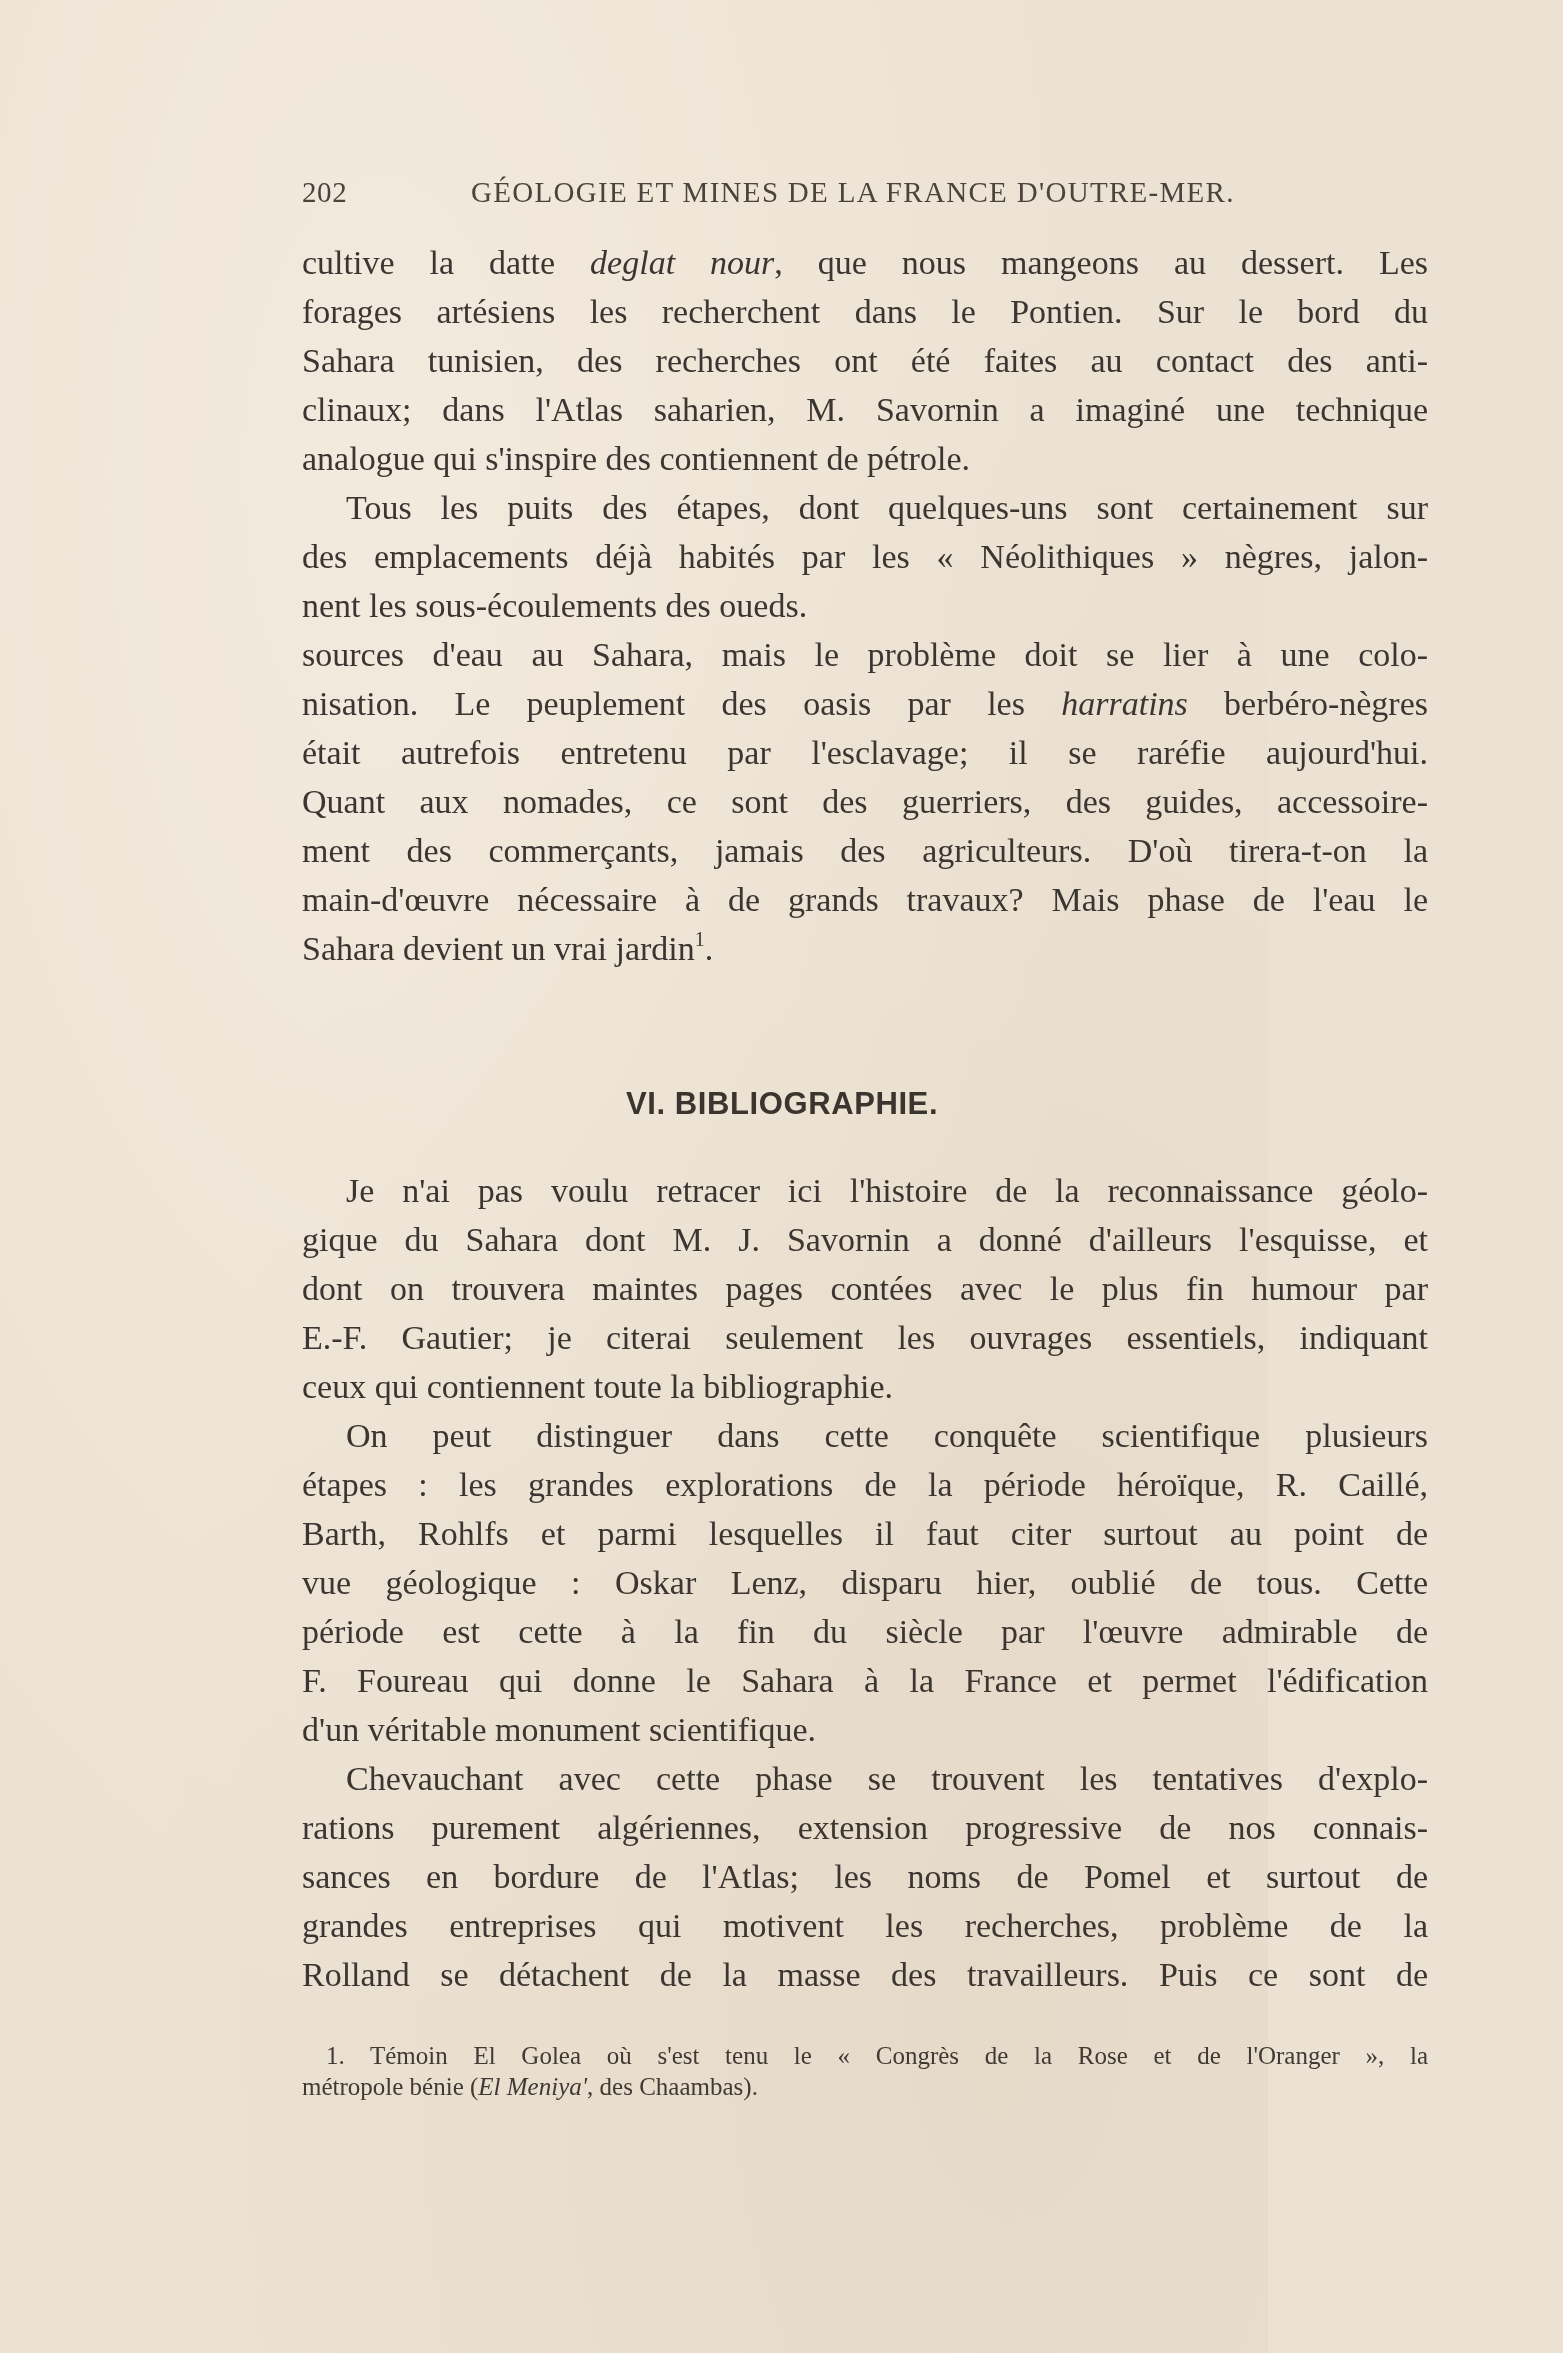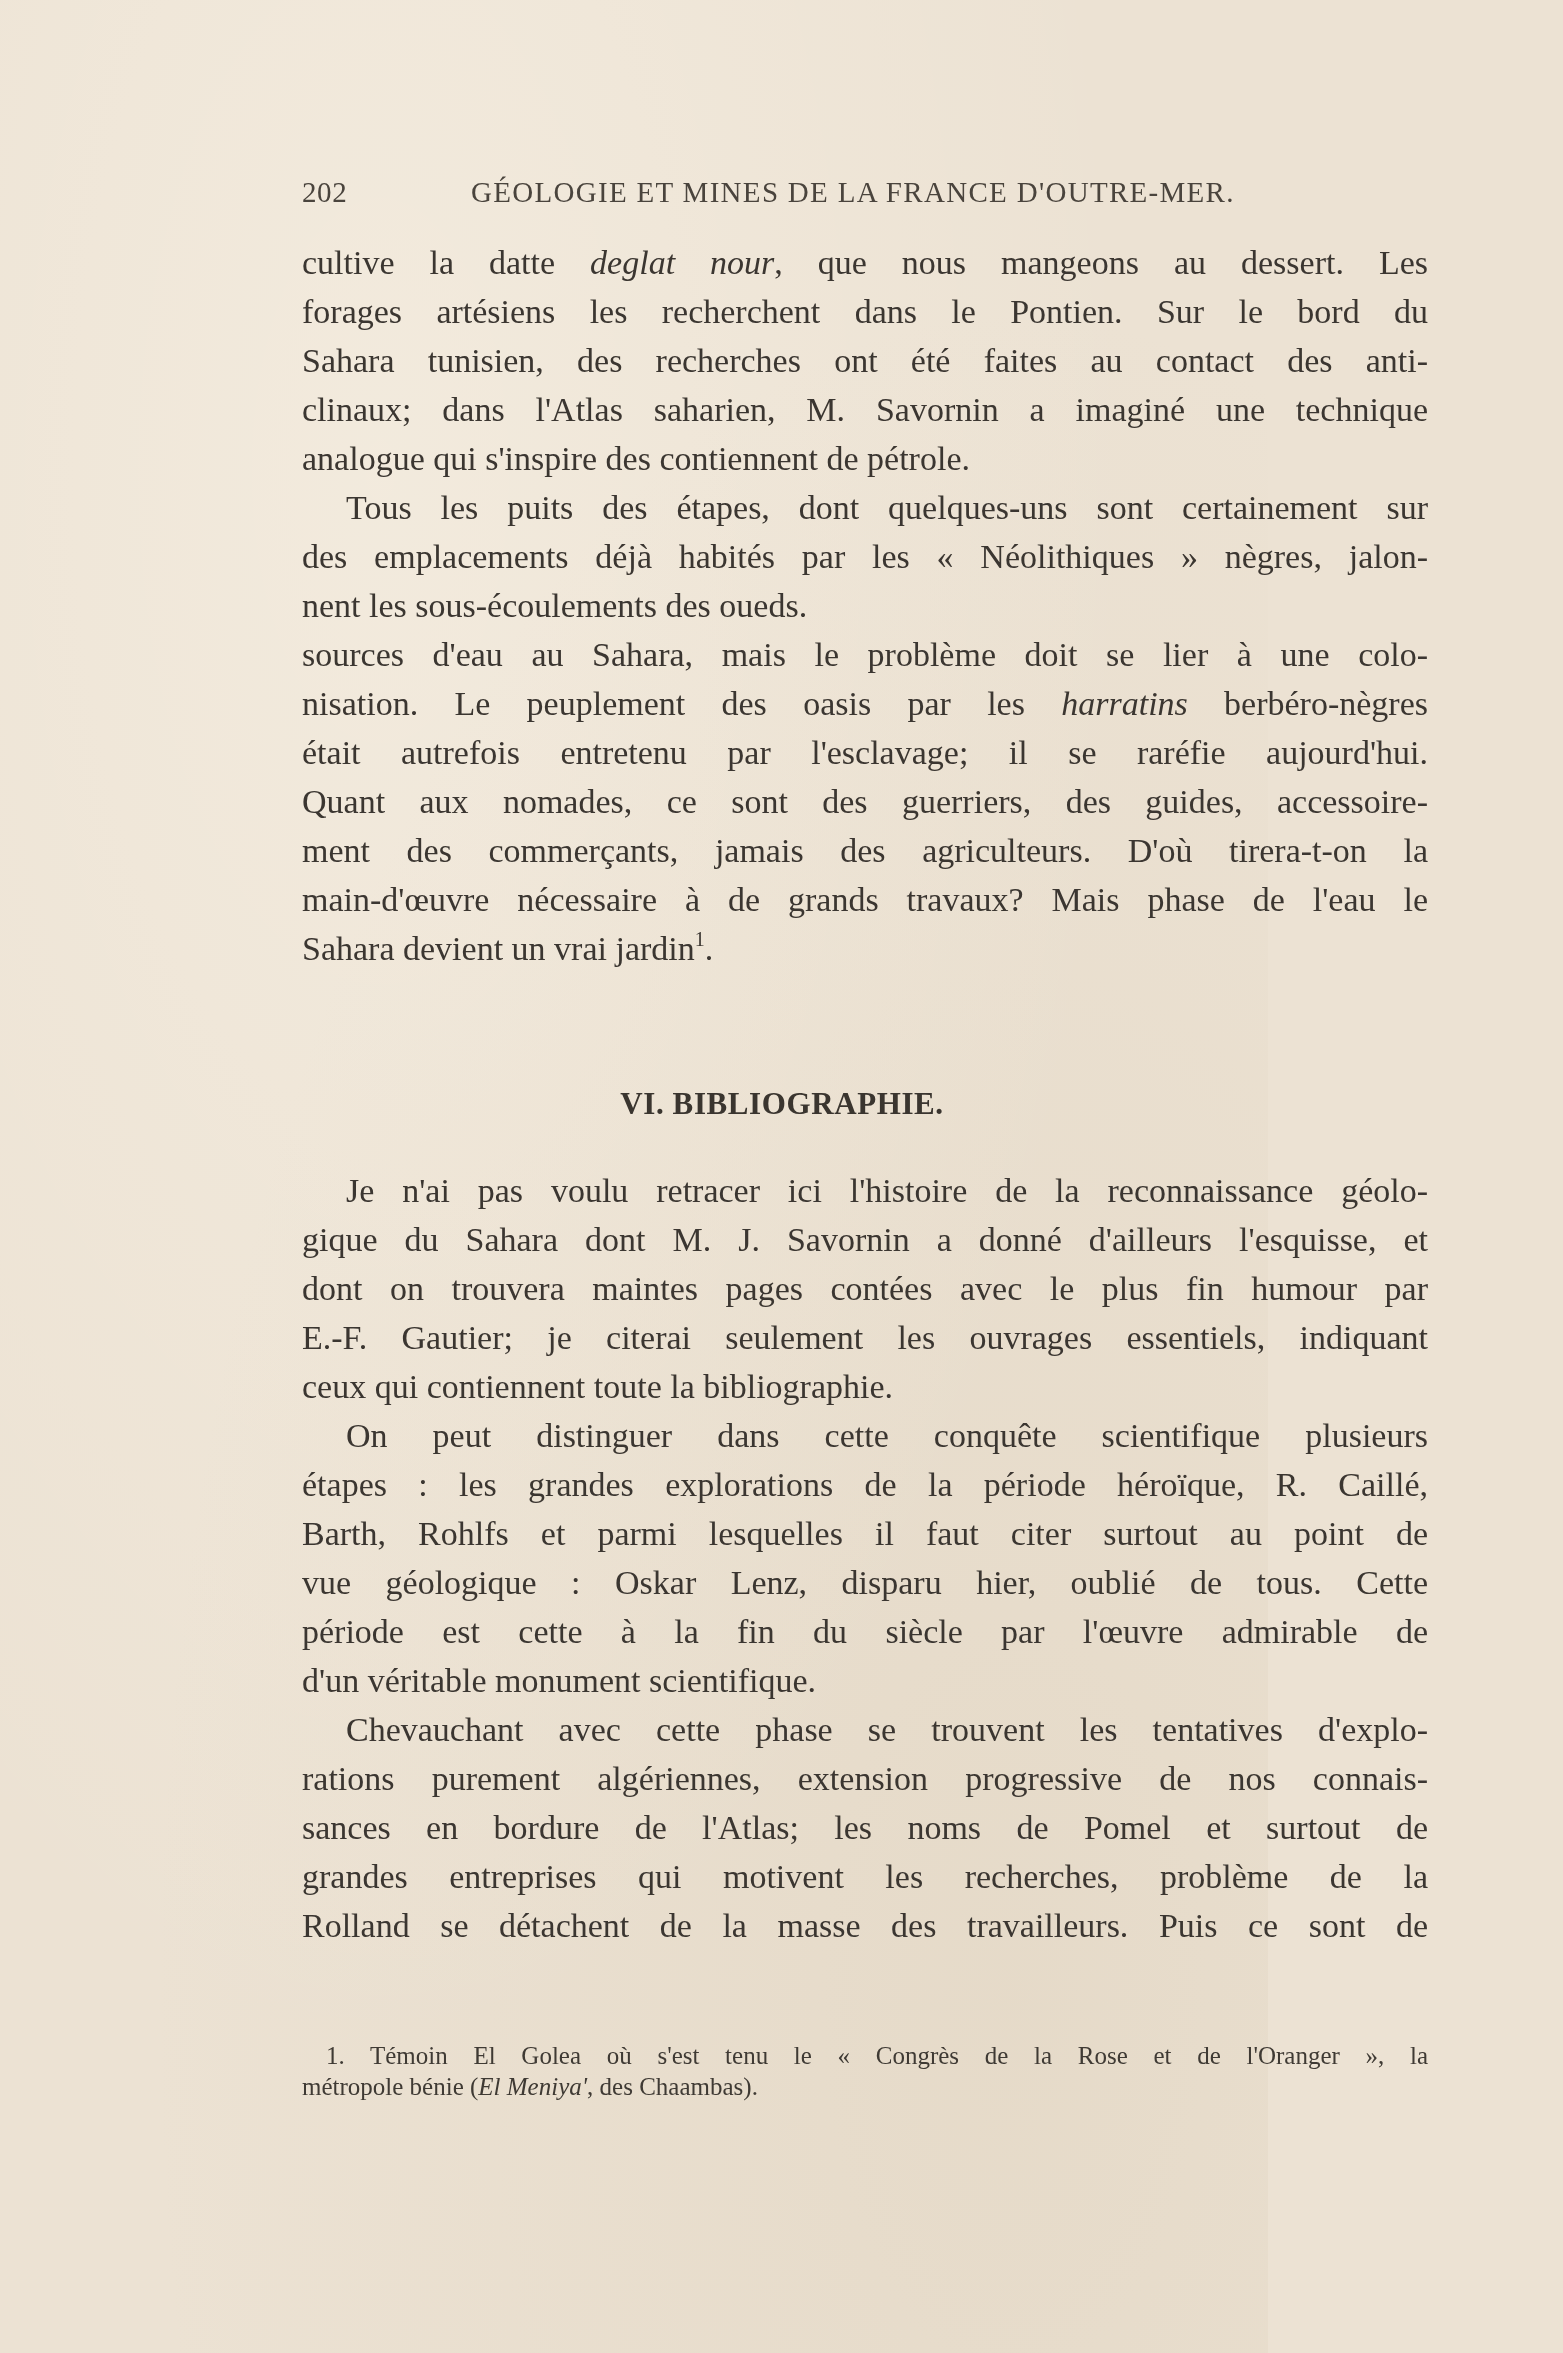--- a/index.html
+++ b/index.html
@@ -70,21 +70,21 @@
       padding-left: 44px;
     }
     .it { font-style: italic; }
     sup { font-size: 20px; vertical-align: 13.8px; line-height: 0; }
     .section-heading {
       position: absolute;
       left: 0;
       width: 1564px;
       top: 1086px;
       text-align: center;
-      font-family: Liberation Serif, serif;
+      font-family: Liberation Sans, sans-serif;
       font-weight: bold;
       font-size: 31px;
       letter-spacing: 0.6px;
       color: #3a352f;
     }
     .block2 {
       top: 1166px;
       font-family: Liberation Serif, serif;
     }
     .footnotes {
@@ -146,20 +146,21 @@
       <span class="line">dont on trouvera maintes pages contées avec le plus fin humour par</span>
       <span class="line">E.-F. Gautier; je citerai seulement les ouvrages essentiels, indiquant</span>
       <span class="line last">ceux qui contiennent toute la bibliographie.</span>
     </div>
     <div>
       <span class="line indent">On peut distinguer dans cette conquête scientifique plusieurs</span>
       <span class="line">étapes : les grandes explorations de la période héroïque, R. Caillé,</span>
       <span class="line">Barth, Rohlfs et parmi lesquelles il faut citer surtout au point de</span>
       <span class="line">vue géologique : Oskar Lenz, disparu hier, oublié de tous. Cette</span>
       <span class="line">période est cette à la fin du siècle par l'œuvre admirable de</span>
+      <span class="line">F. Foureau qui donne le Sahara à la France et permet l'édification</span>
       <span class="line last">d'un véritable monument scientifique.</span>
     </div>
     <div>
       <span class="line indent">Chevauchant avec cette phase se trouvent les tentatives d'explo-</span>
       <span class="line">rations purement algériennes, extension progressive de nos connais-</span>
       <span class="line">sances en bordure de l'Atlas; les noms de Pomel et surtout de</span>
       <span class="line">grandes entreprises qui motivent les recherches, problème de la</span>
       <span class="line">Rolland se détachent de la masse des travailleurs. Puis ce sont de</span>
     </div>
   </div>

